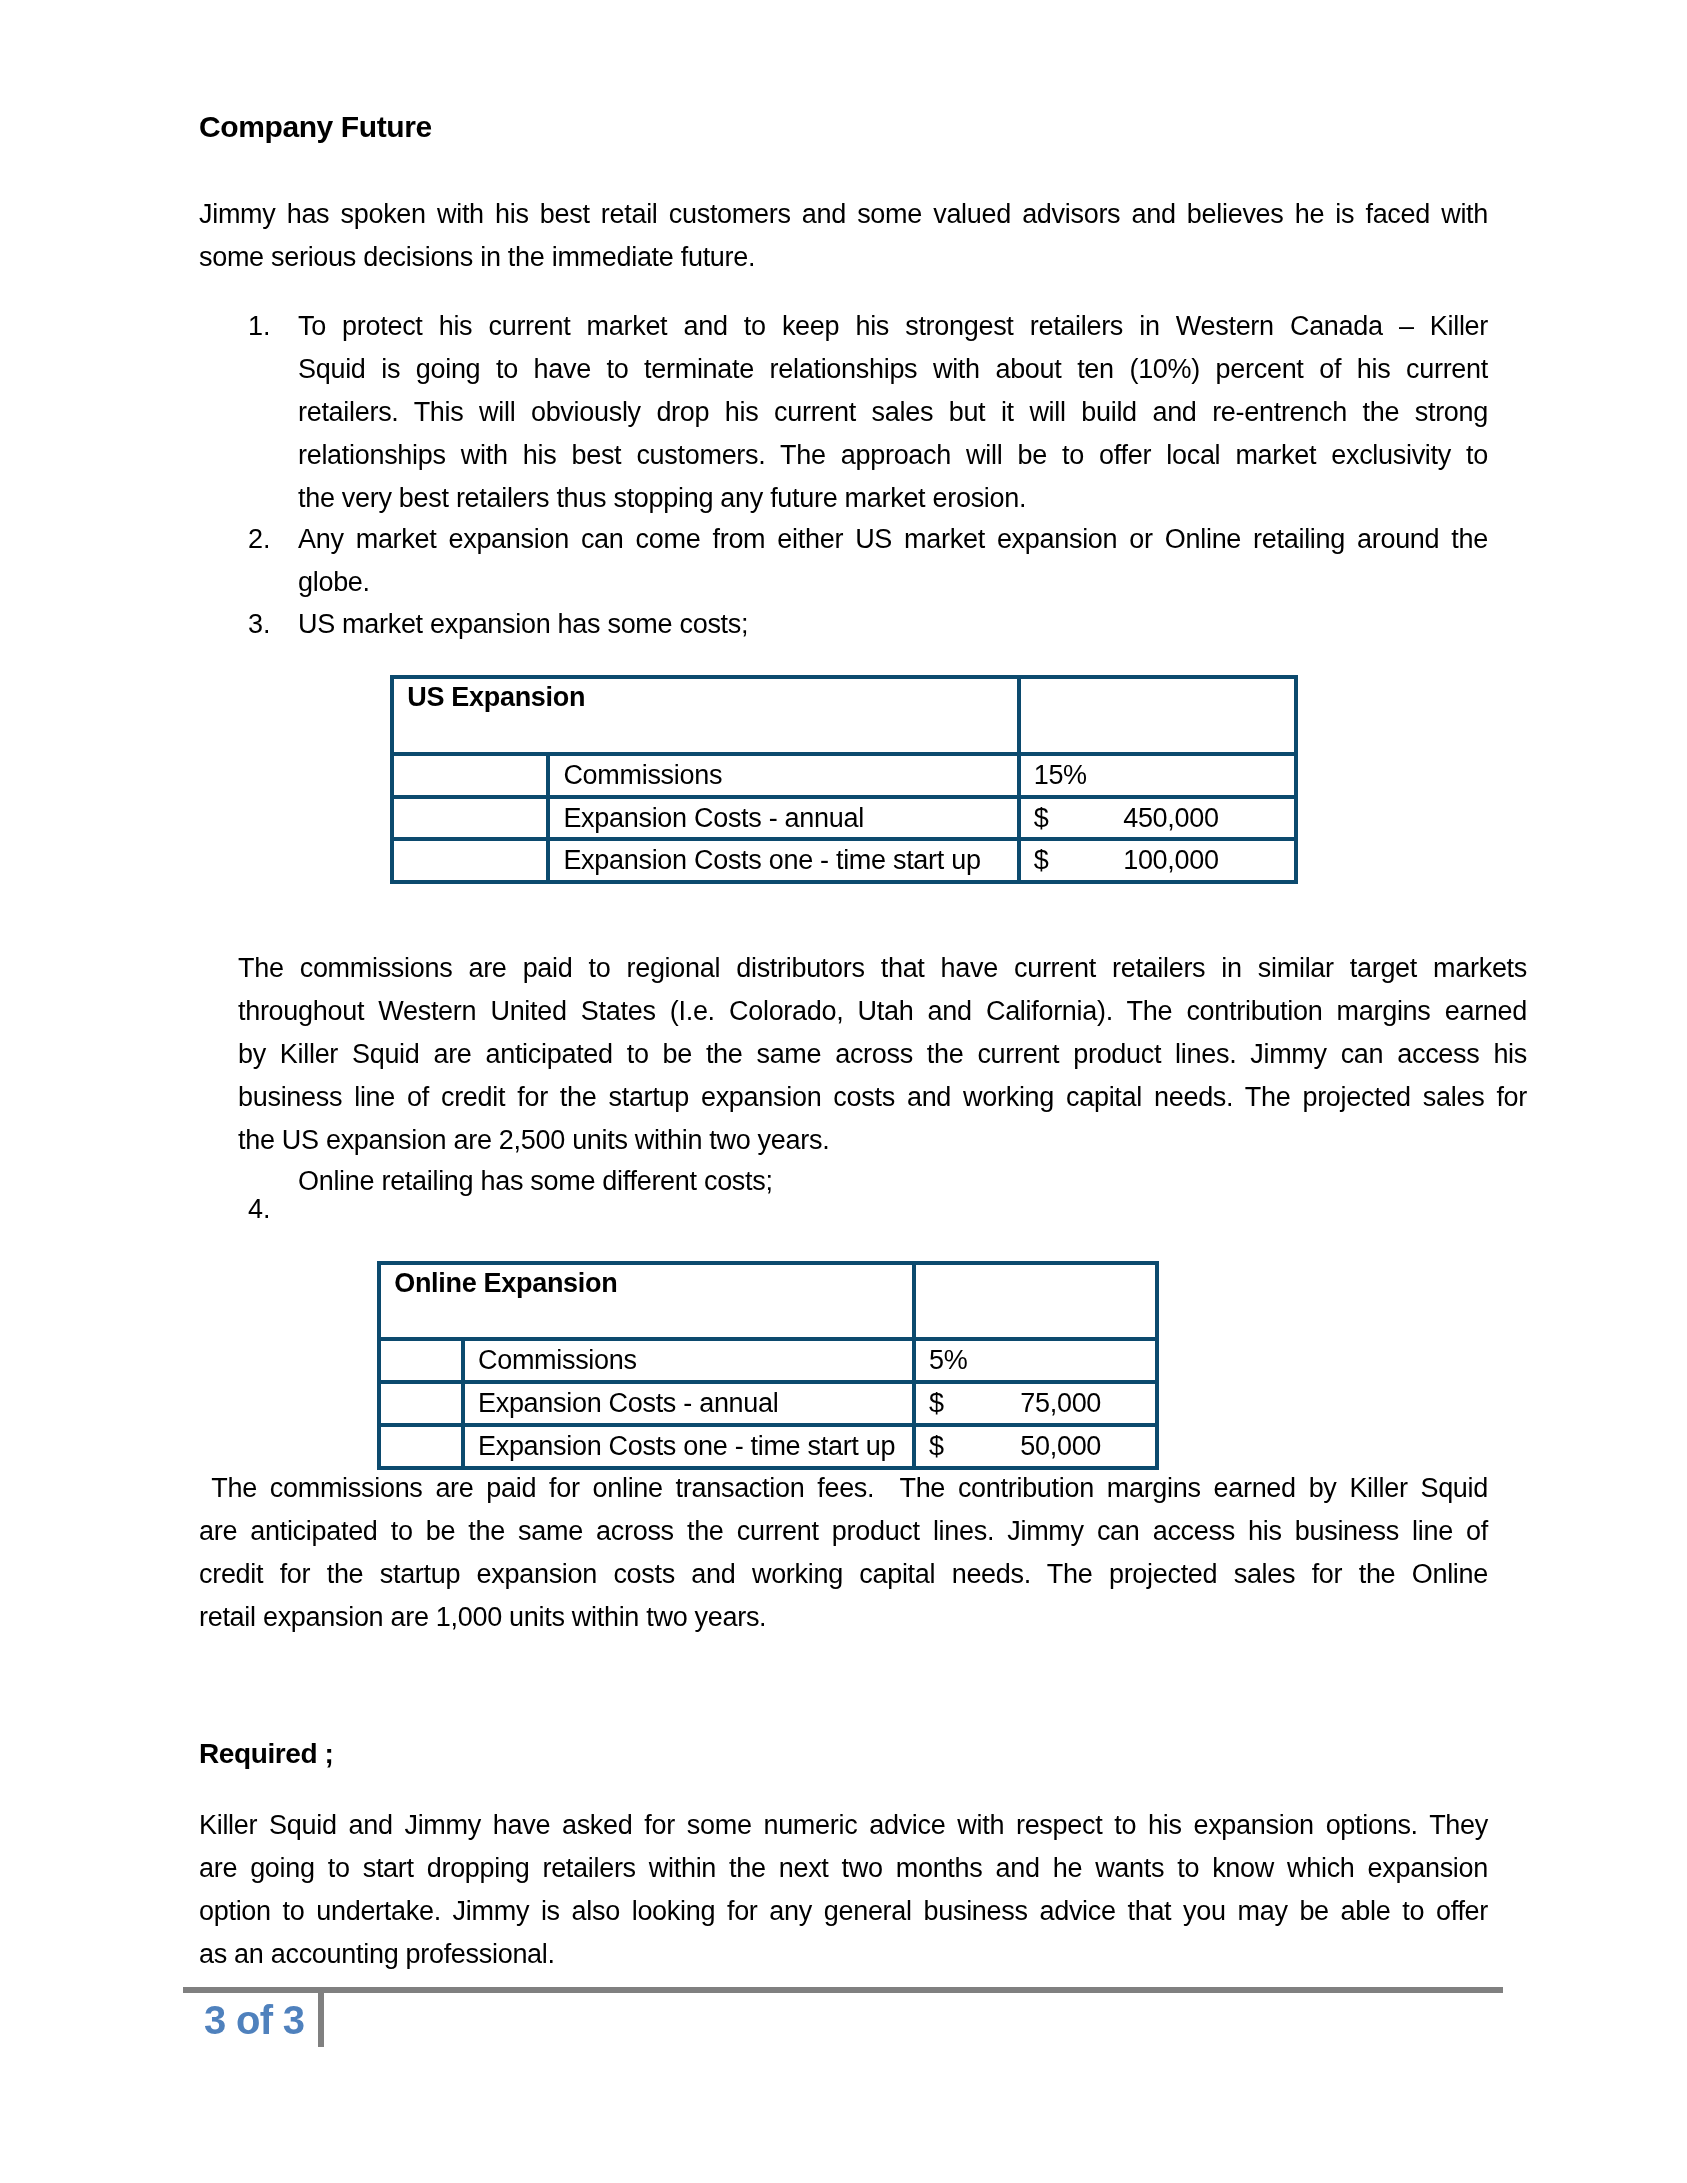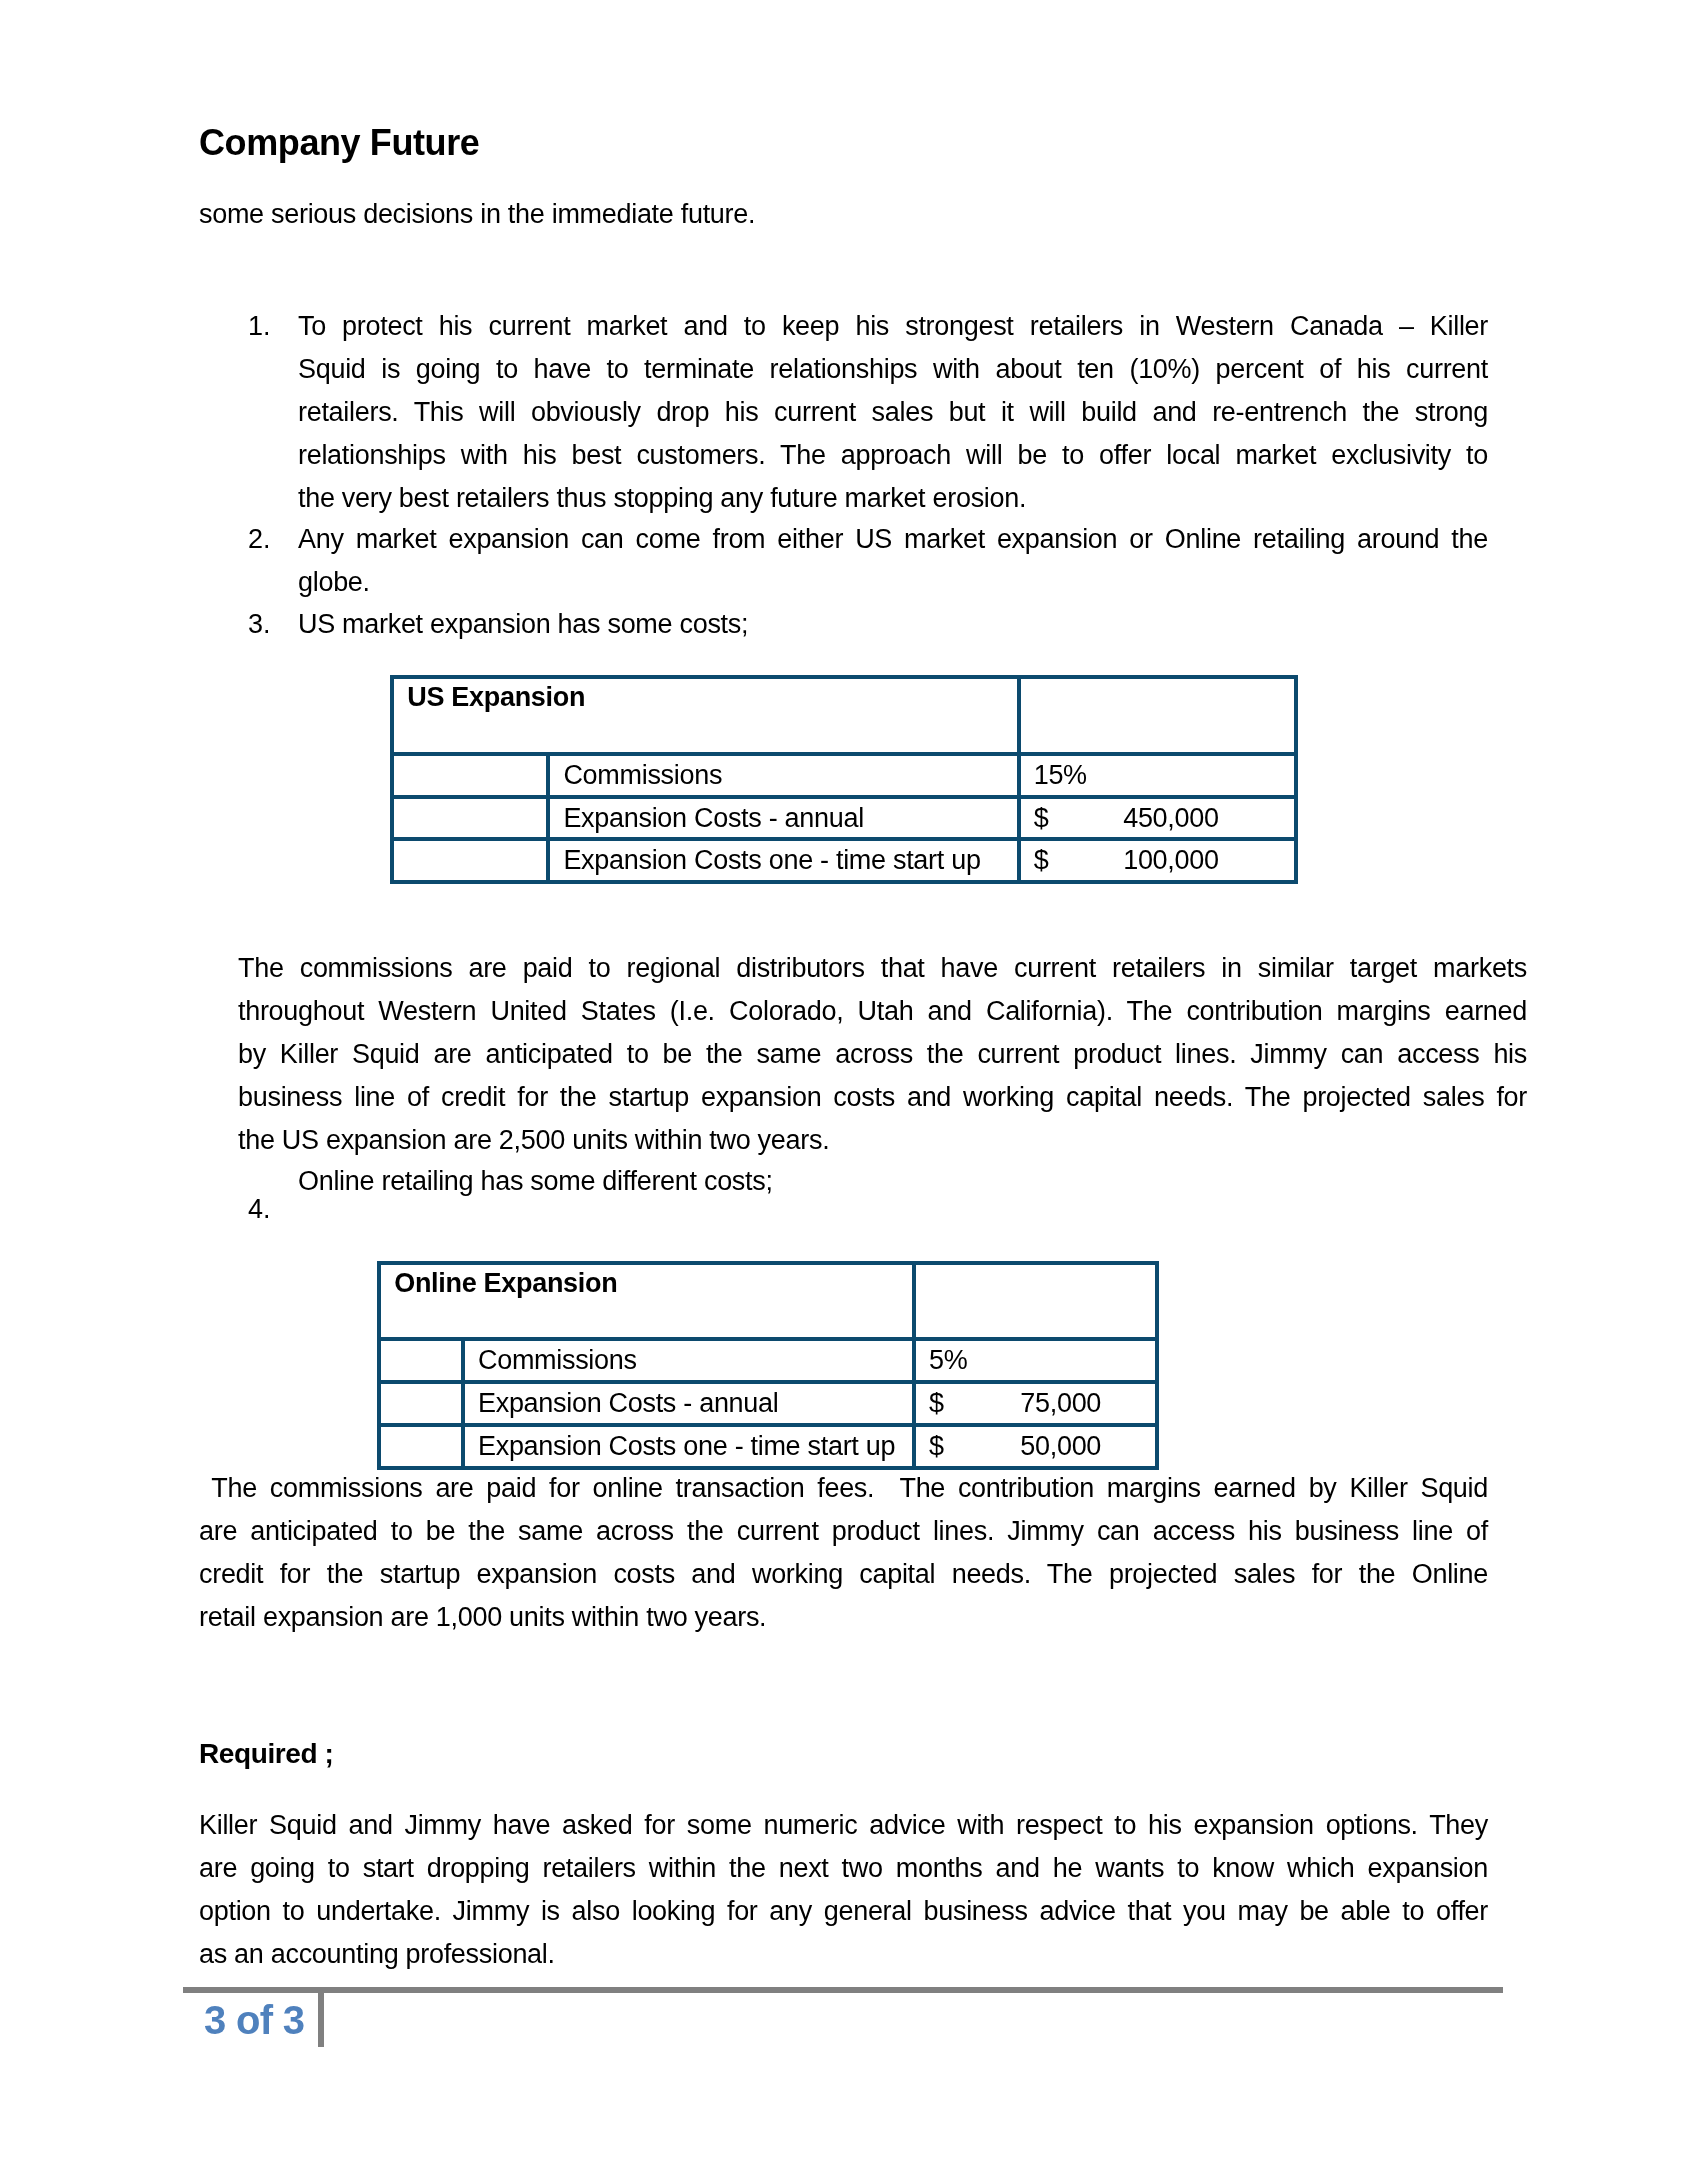--- a/index.html
+++ b/index.html
@@ -18,23 +18,24 @@
   .amt { display: inline-block; width: 106px; text-align: right; }
   .footer-rule { position: absolute; left: 183px; top: 1987px; width: 1320px; height: 6px; background: #808080; }
   .footer-bar { position: absolute; left: 318px; top: 1993px; width: 6px; height: 54px; background: #808080; }
   .footer-page { position: absolute; left: 204px; top: 1997px; font-size: 40px; line-height: 46px; font-weight: bold; color: #4f81bd; letter-spacing: -0.7px; }
 </style>
 </head>
 <body>
 
 <div class="page">
 
-  <div class="txt bold" style="left:199px; top:122px; font-size:36px;">Company Future</div>
+  <div class="txt bold" style="left:199px; top:106px; font-size:30px;">Company Future</div>
 
   <div class="just" style="top:193px;">
+    <div style="text-align-last: justify;">Jimmy has spoken with his best retail customers and some valued advisors and believes he is faced with</div>
     <div>some serious decisions in the immediate future.</div>
   </div>
 
   <div class="li-num" style="top:305px;">1.</div>
   <div class="li-body" style="top:305px;">
     <div style="text-align-last: justify;">To protect his current market and to keep his strongest retailers in Western Canada – Killer</div>
     <div style="text-align-last: justify;">Squid is going to have to terminate relationships with about ten (10%) percent of his current</div>
     <div style="text-align-last: justify;">retailers.  This will obviously drop his current sales but it will build and re-entrench the strong</div>
     <div style="text-align-last: justify;">relationships with his best customers.  The approach will be to offer local market exclusivity to</div>
     <div>the very best retailers thus stopping any future market erosion.</div>

